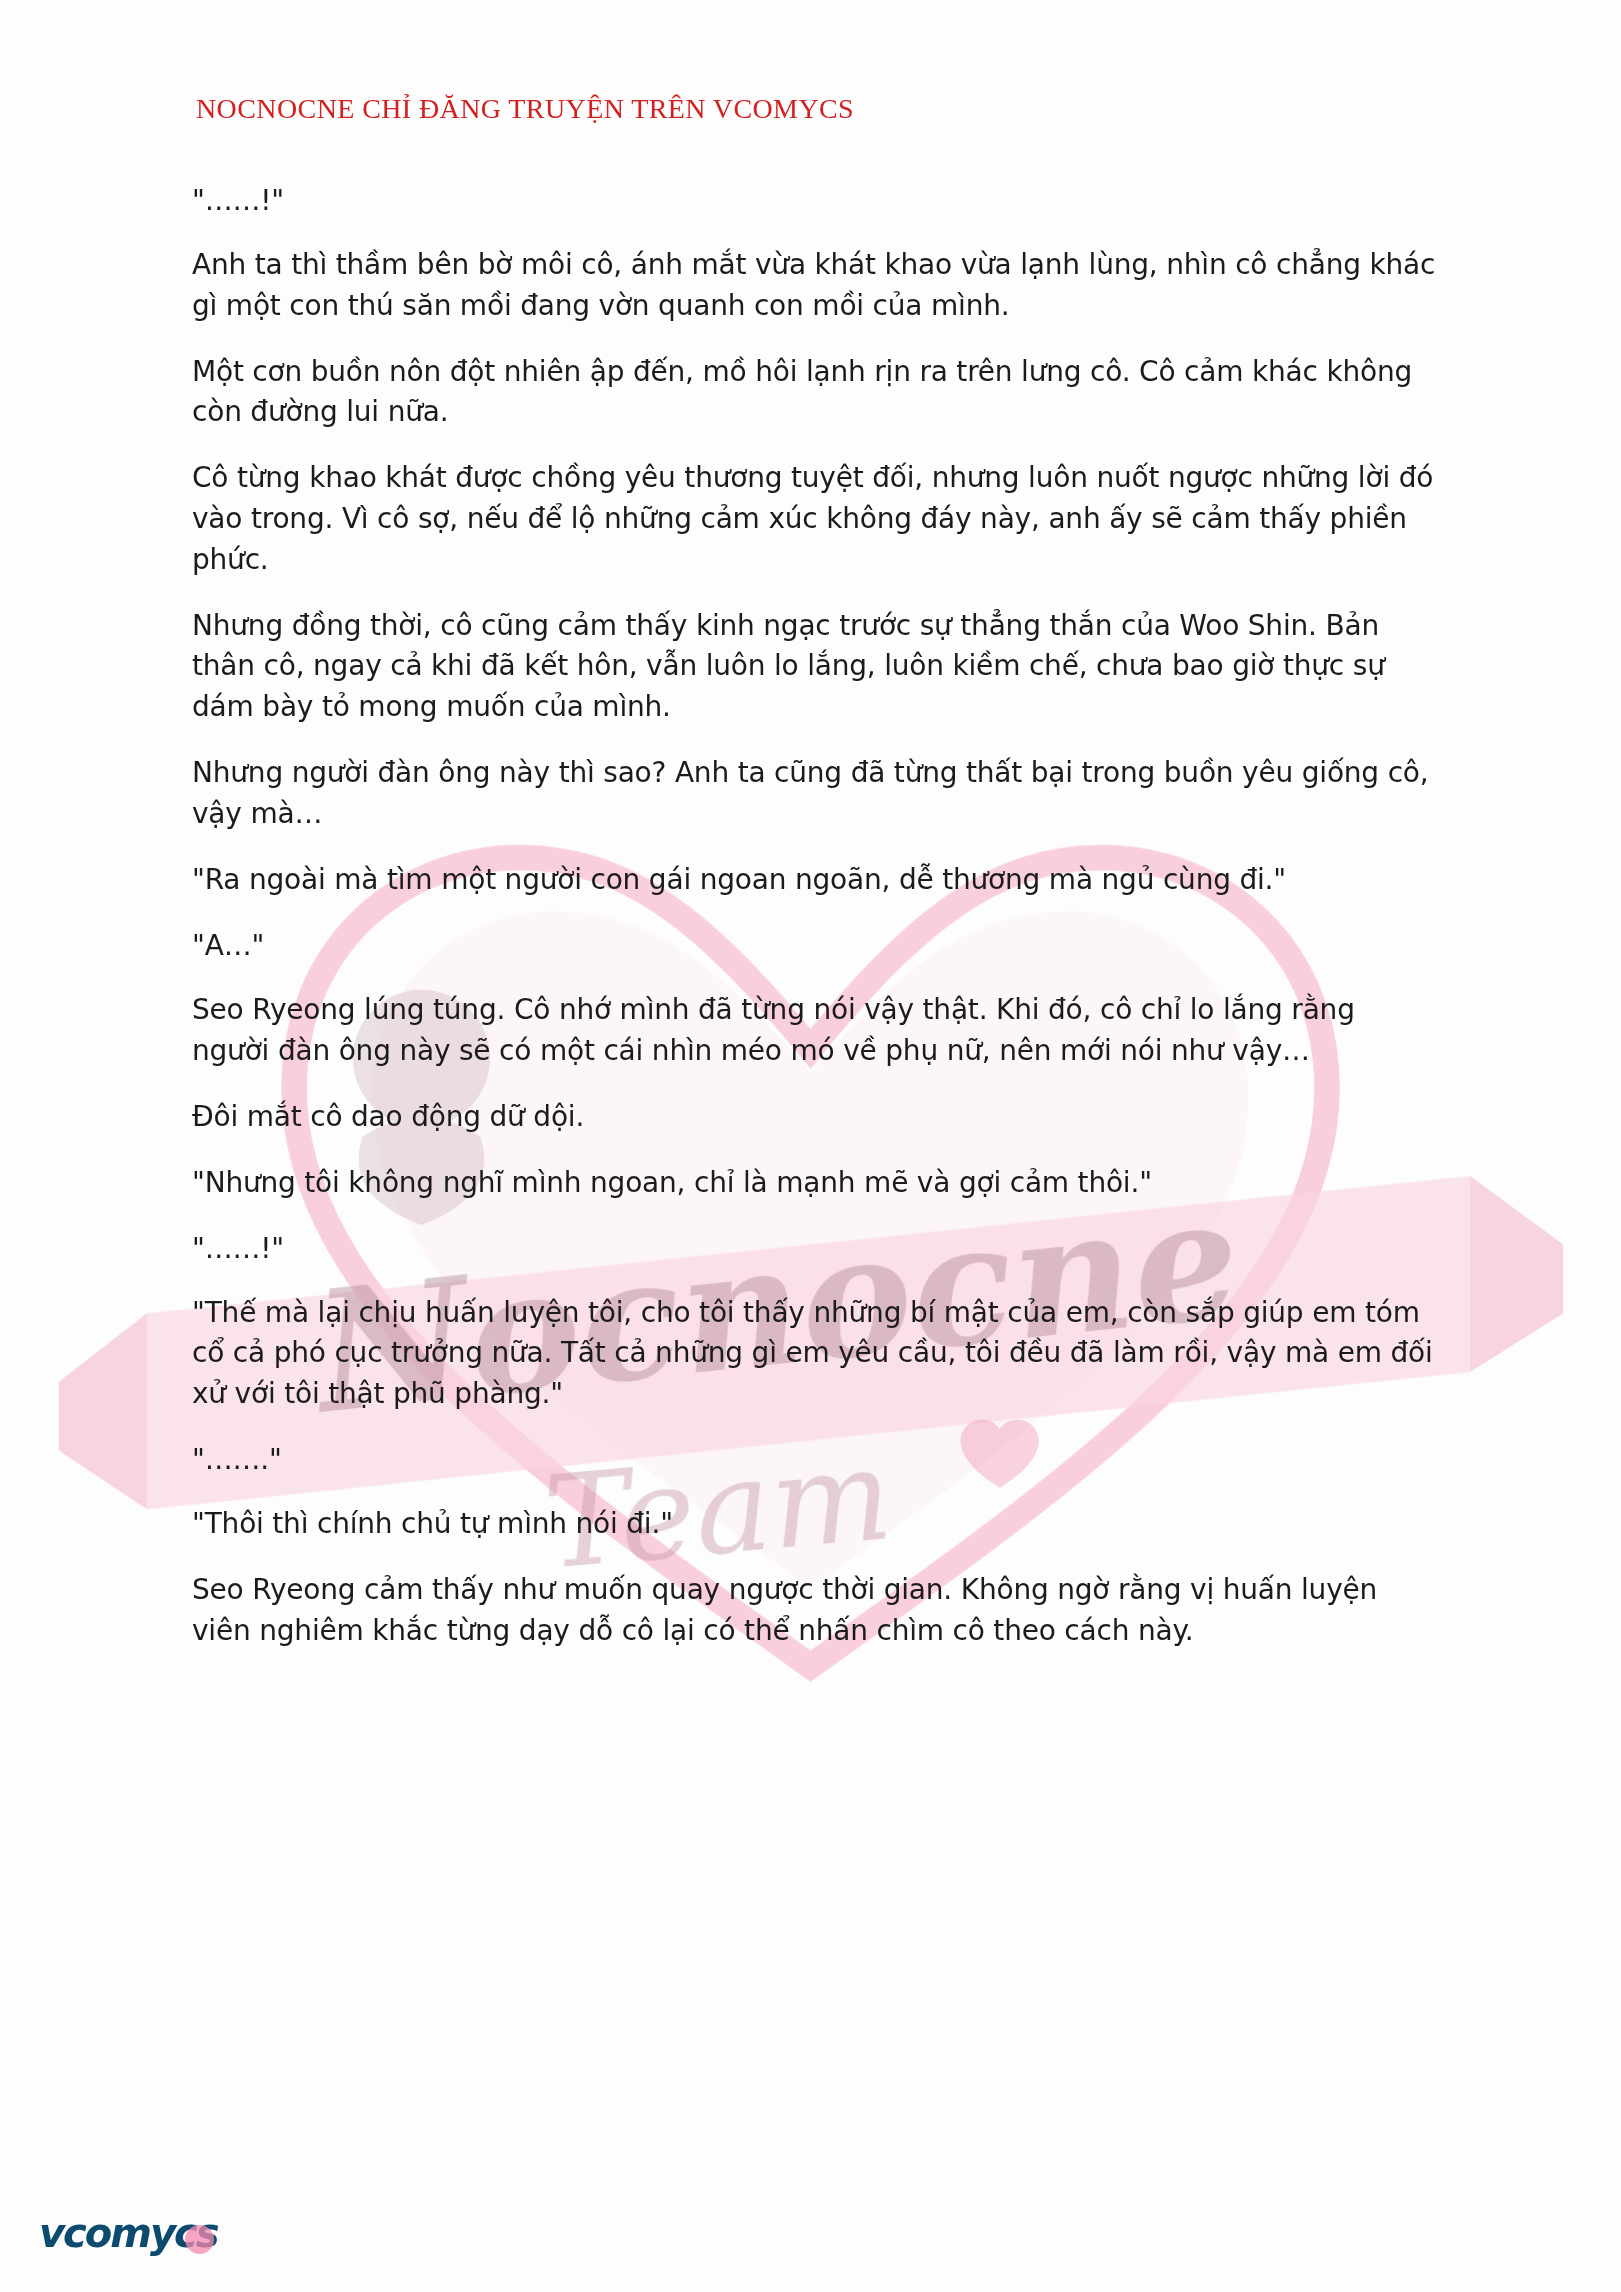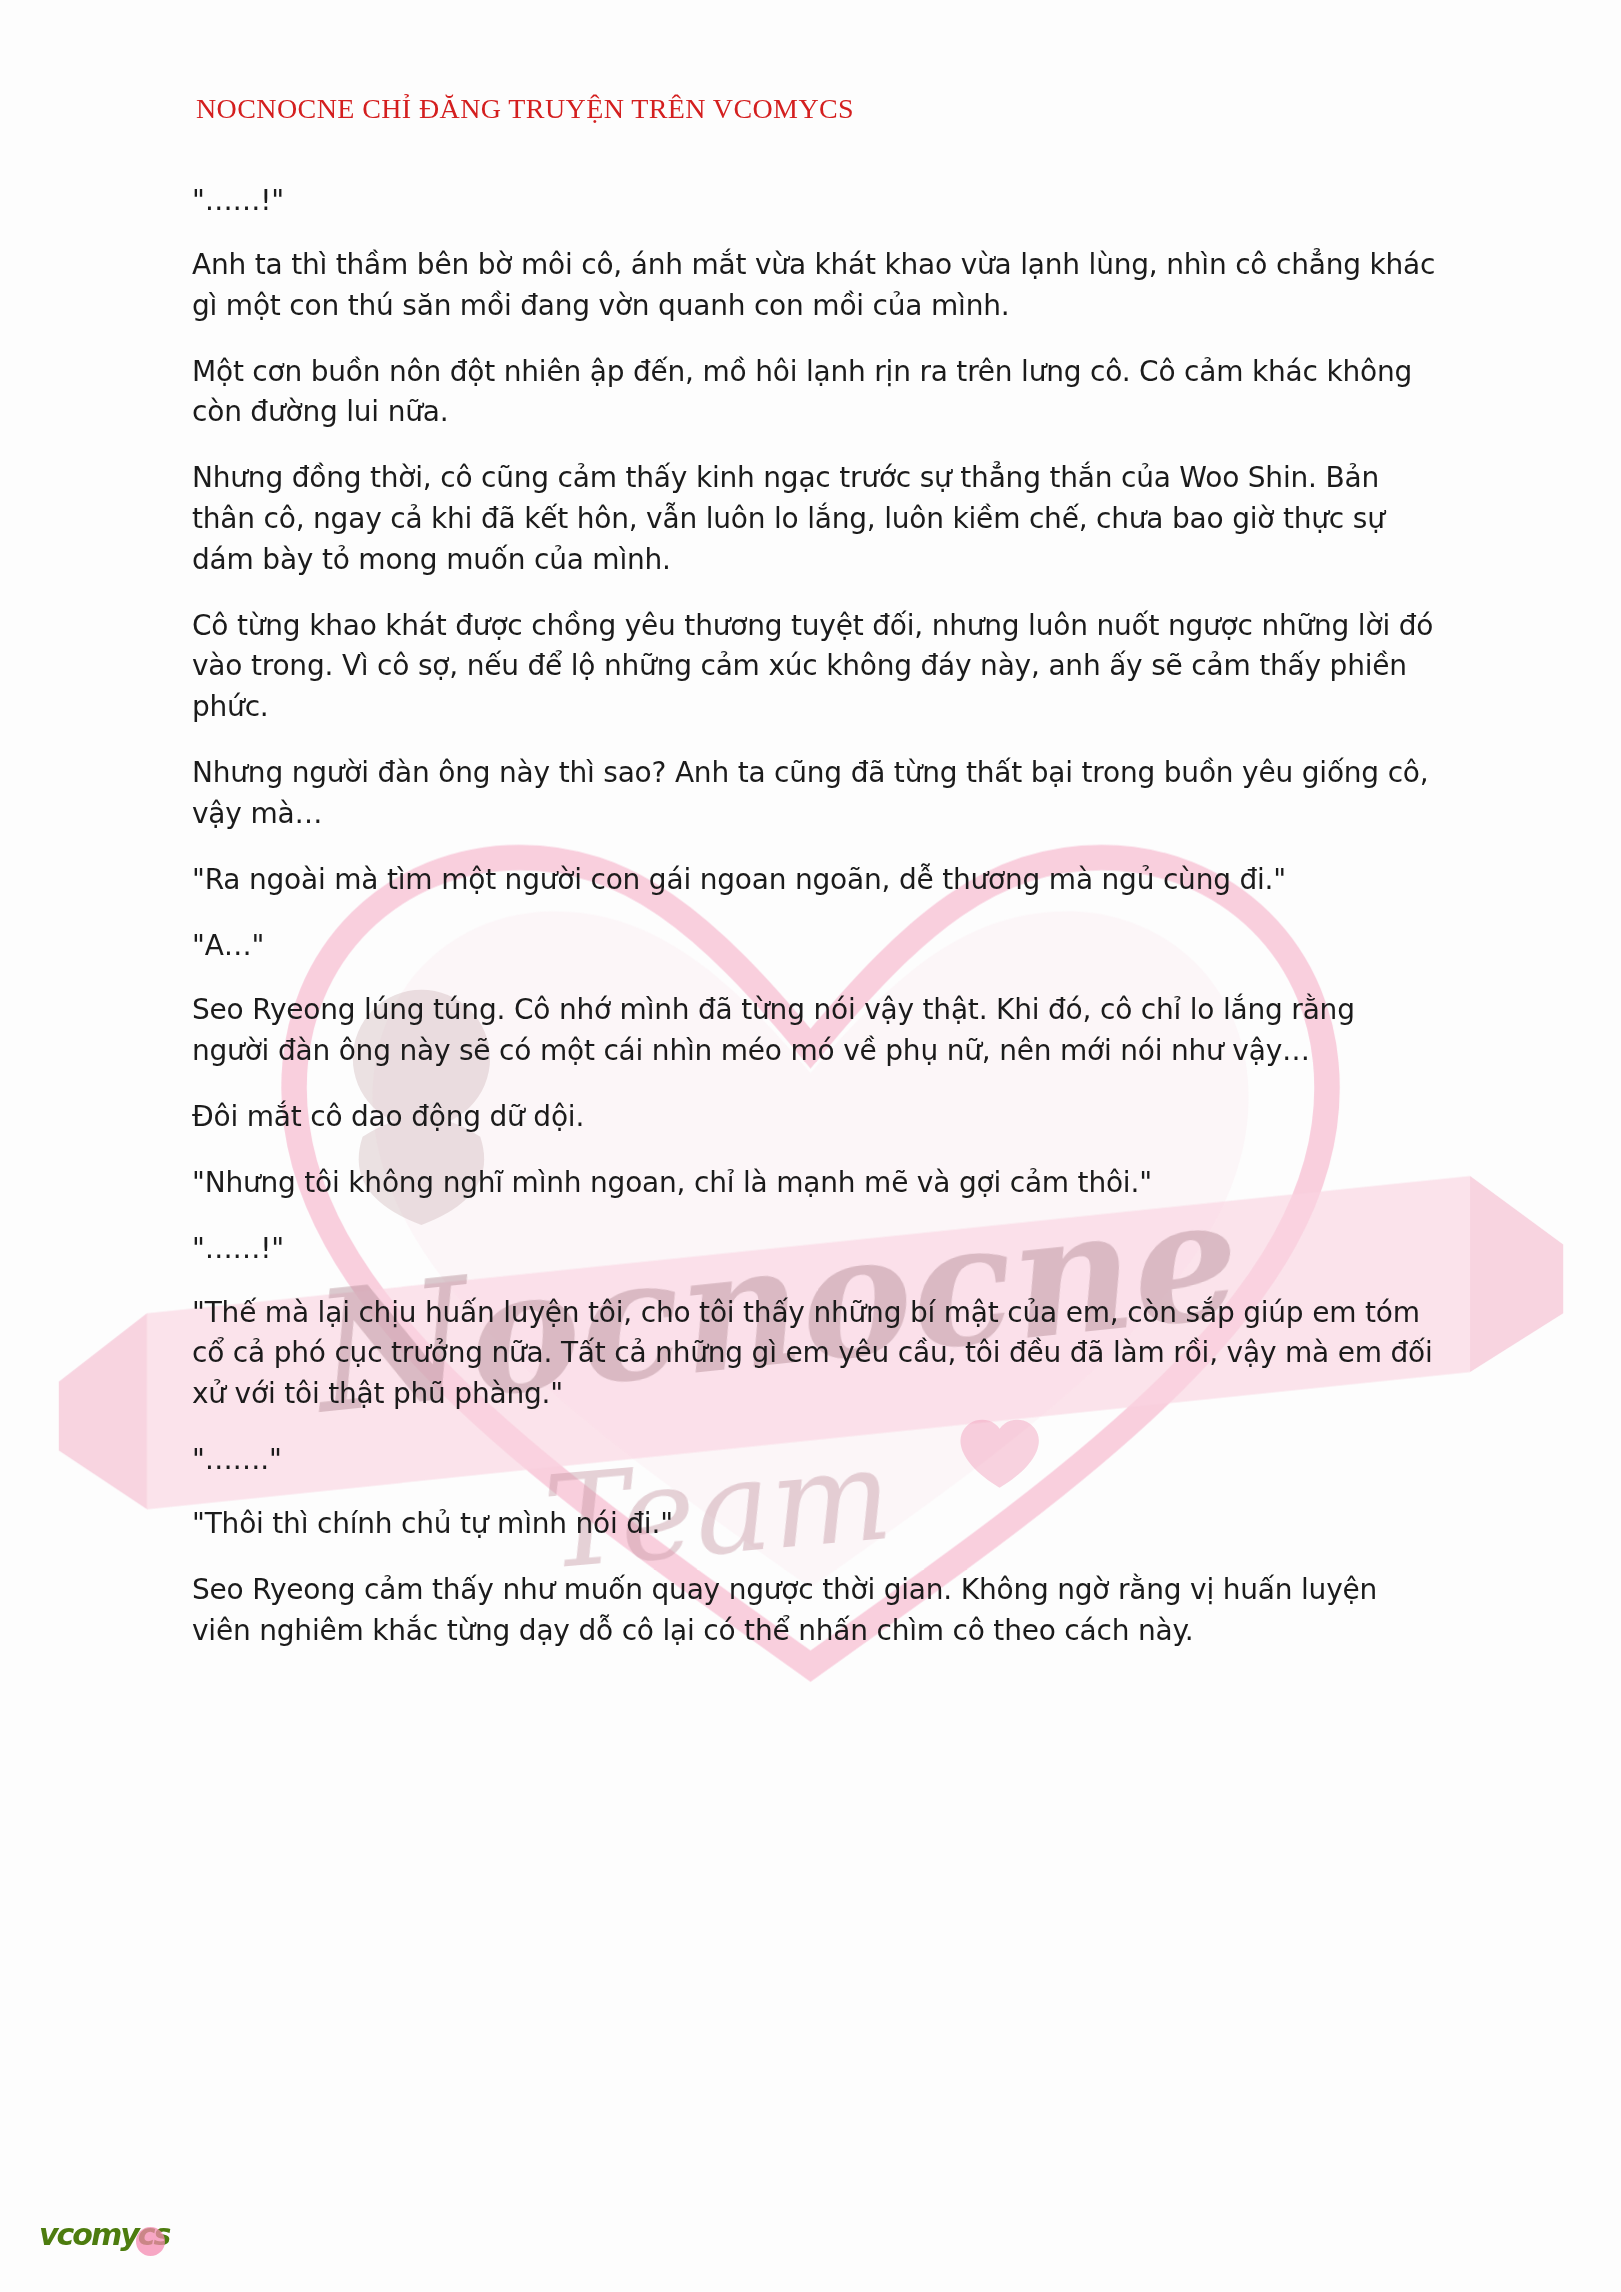--- a/index.html
+++ b/index.html
@@ -74,22 +74,22 @@
     left: 39px;
     bottom: 37px;
     z-index: 3;
     display: flex;
     align-items: center;
   }
   .logo-text {
     font-family: "DejaVu Sans", sans-serif;
     font-weight: bold;
     font-style: italic;
-    font-size: 30px;
-    color: #4d7c0f;
+    font-size: 40px;
+    color: #0c4a6e;
     letter-spacing: -2px;
   }
   .logo-dot {
     display: inline-block;
     width: 29px;
     height: 29px;
     border-radius: 50%;
     background: #f48ab0;
     opacity: 0.75;
     margin-left: -33px;
@@ -125,22 +125,22 @@
     </svg>
   </div>
 
   <div class="content">
     <div class="doc-header">NOCNOCNE CHỈ ĐĂNG TRUYỆN TRÊN VCOMYCS</div>
 
     <div class="body-text">
       <p class="para short">"……!"</p>
       <p class="para">Anh ta thì thầm bên bờ môi cô, ánh mắt vừa khát khao vừa lạnh lùng, nhìn cô chẳng khác gì một con thú săn mồi đang vờn quanh con mồi của mình.</p>
       <p class="para">Một cơn buồn nôn đột nhiên ập đến, mồ hôi lạnh rịn ra trên lưng cô. Cô cảm khác không còn đường lui nữa.</p>
+      <p class="para">Cô từng khao khát được chồng yêu thương tuyệt đối, nhưng luôn nuốt ngược những lời đó vào trong. Vì cô sợ, nếu để lộ những cảm xúc không đáy này, anh ấy sẽ cảm thấy phiền phức.</p>
       <p class="para">Nhưng đồng thời, cô cũng cảm thấy kinh ngạc trước sự thẳng thắn của Woo Shin. Bản thân cô, ngay cả khi đã kết hôn, vẫn luôn lo lắng, luôn kiềm chế, chưa bao giờ thực sự dám bày tỏ mong muốn của mình.</p>
-      <p class="para">Cô từng khao khát được chồng yêu thương tuyệt đối, nhưng luôn nuốt ngược những lời đó vào trong. Vì cô sợ, nếu để lộ những cảm xúc không đáy này, anh ấy sẽ cảm thấy phiền phức.</p>
       <p class="para">Nhưng người đàn ông này thì sao? Anh ta cũng đã từng thất bại trong buồn yêu giống cô, vậy mà…</p>
       <p class="para">"Ra ngoài mà tìm một người con gái ngoan ngoãn, dễ thương mà ngủ cùng đi."</p>
       <p class="para short">"A…"</p>
       <p class="para">Seo Ryeong lúng túng. Cô nhớ mình đã từng nói vậy thật. Khi đó, cô chỉ lo lắng rằng người đàn ông này sẽ có một cái nhìn méo mó về phụ nữ, nên mới nói như vậy…</p>
       <p class="para">Đôi mắt cô dao động dữ dội.</p>
       <p class="para">"Nhưng tôi không nghĩ mình ngoan, chỉ là mạnh mẽ và gợi cảm thôi."</p>
       <p class="para short">"……!"</p>
       <p class="para">"Thế mà lại chịu huấn luyện tôi, cho tôi thấy những bí mật của em, còn sắp giúp em tóm cổ cả phó cục trưởng nữa. Tất cả những gì em yêu cầu, tôi đều đã làm rồi, vậy mà em đối xử với tôi thật phũ phàng."</p>
       <p class="para short">"……."</p>
       <p class="para">"Thôi thì chính chủ tự mình nói đi."</p>

